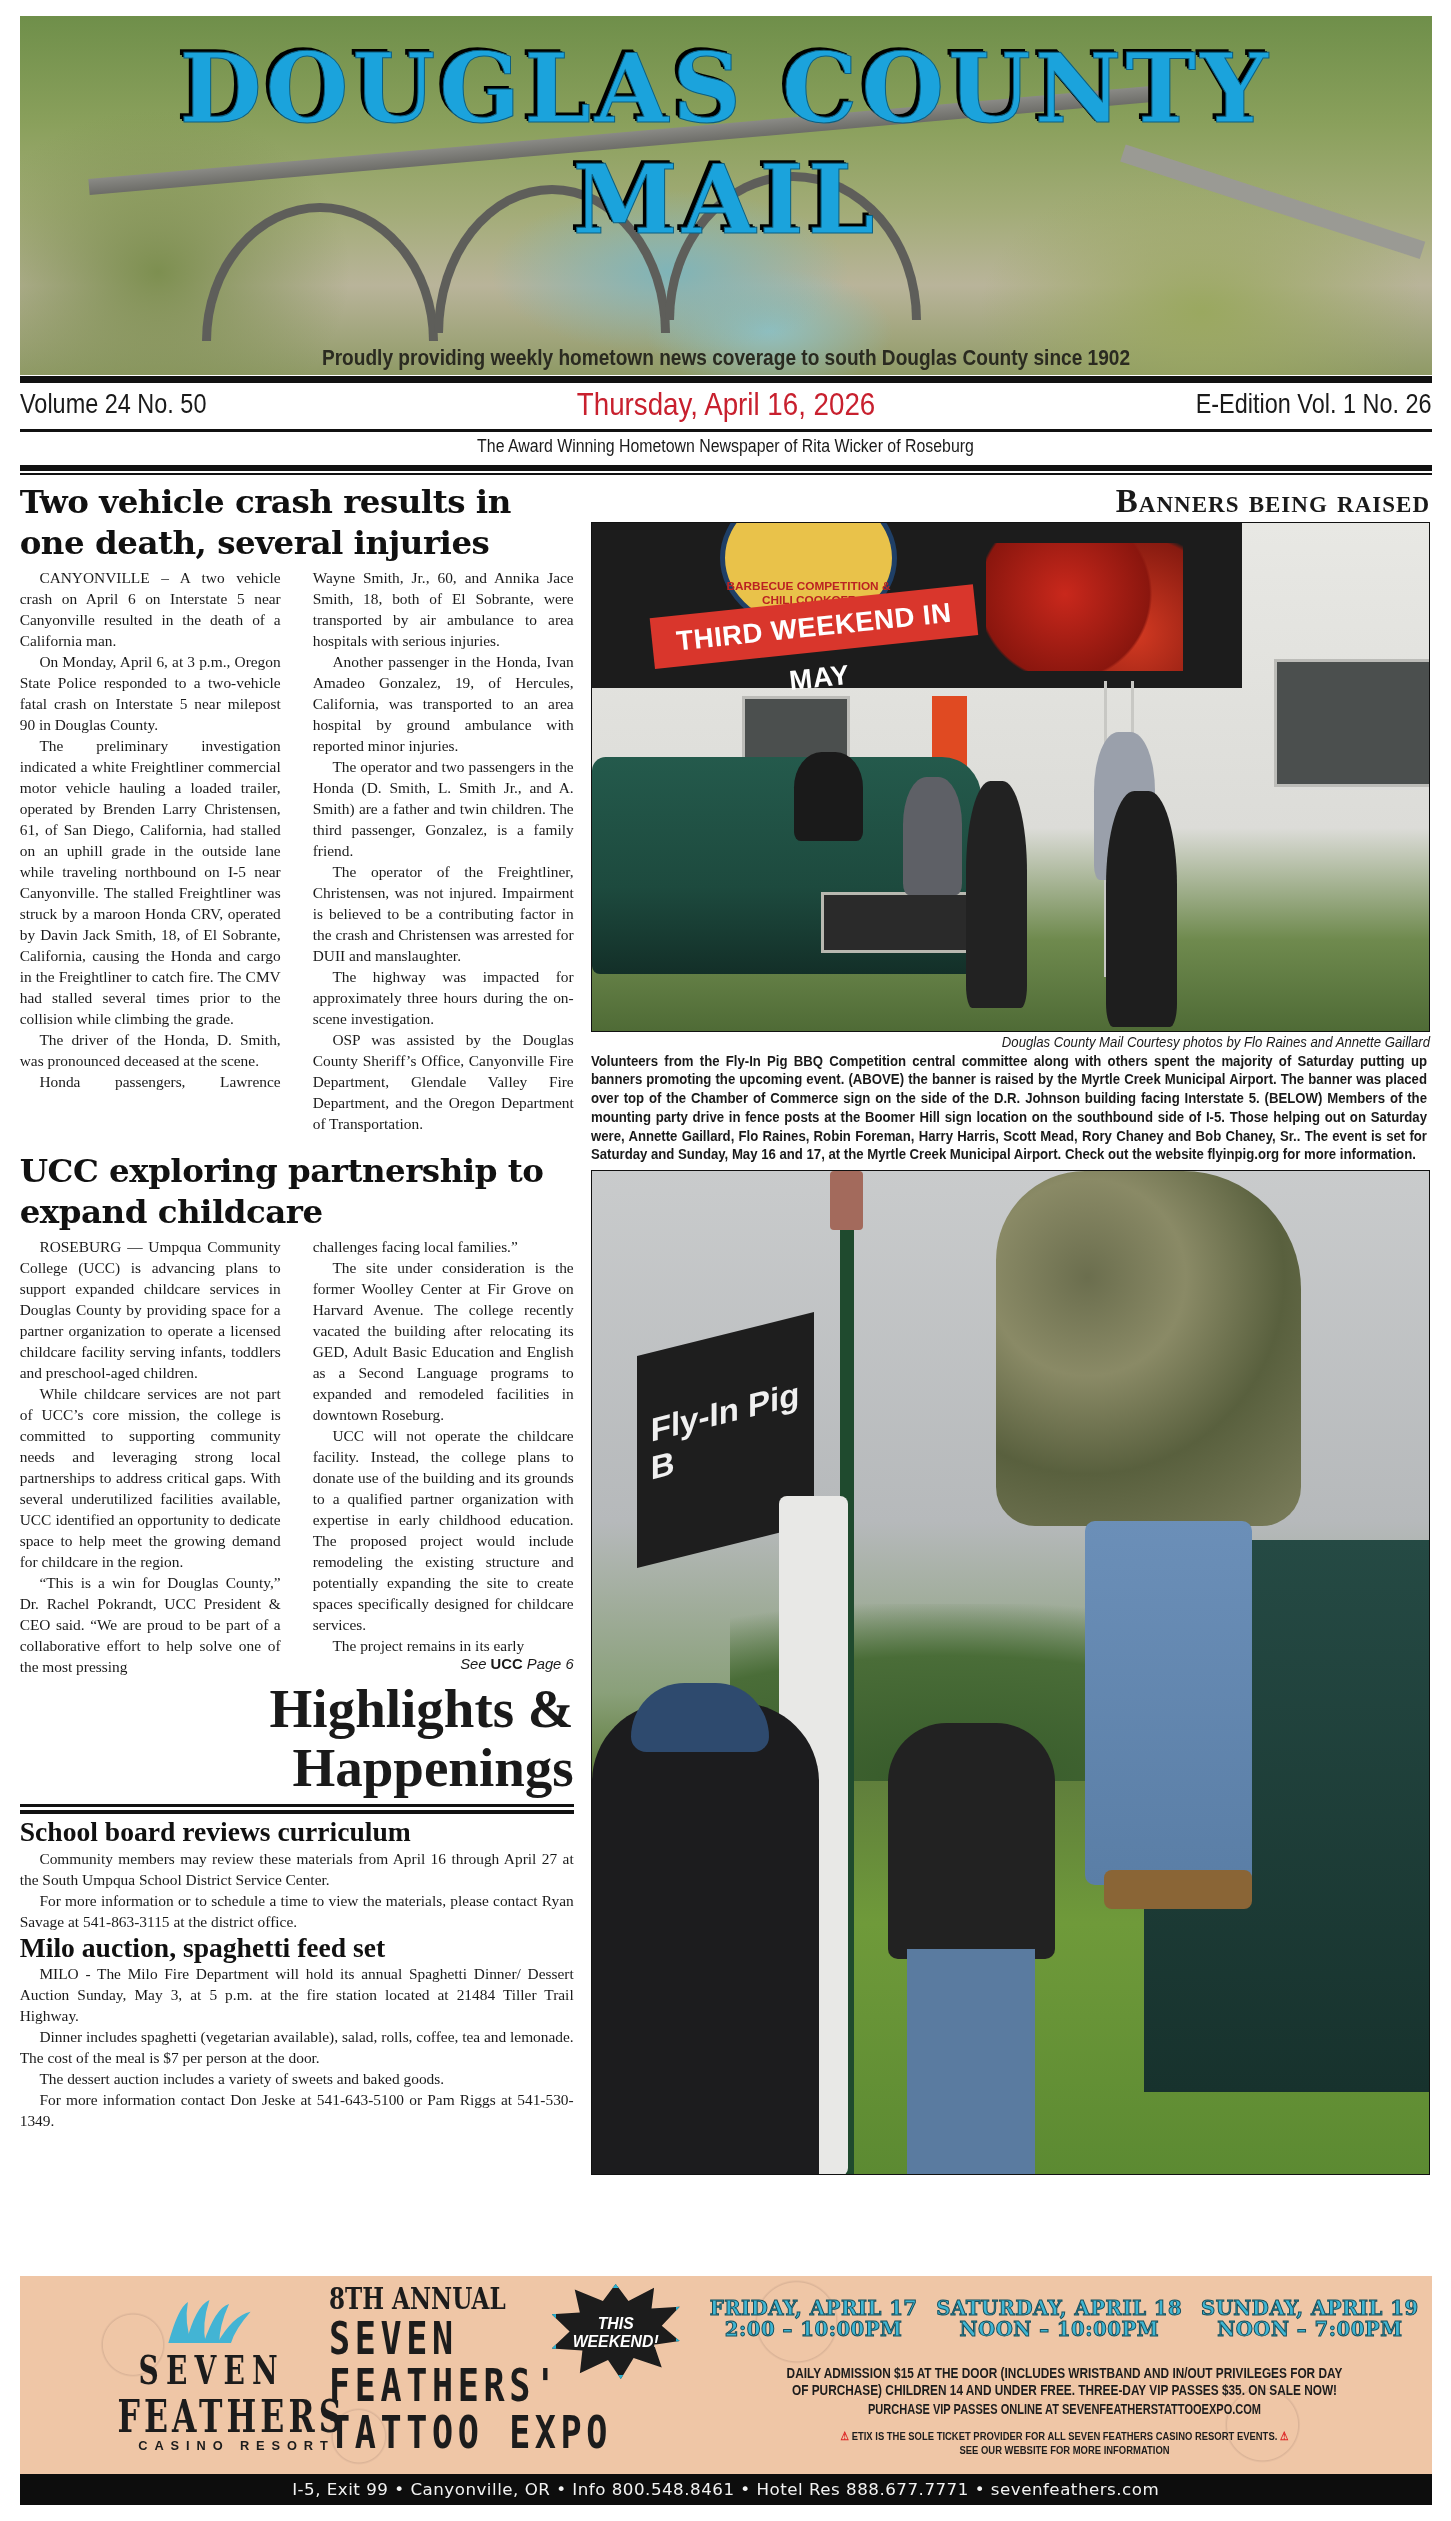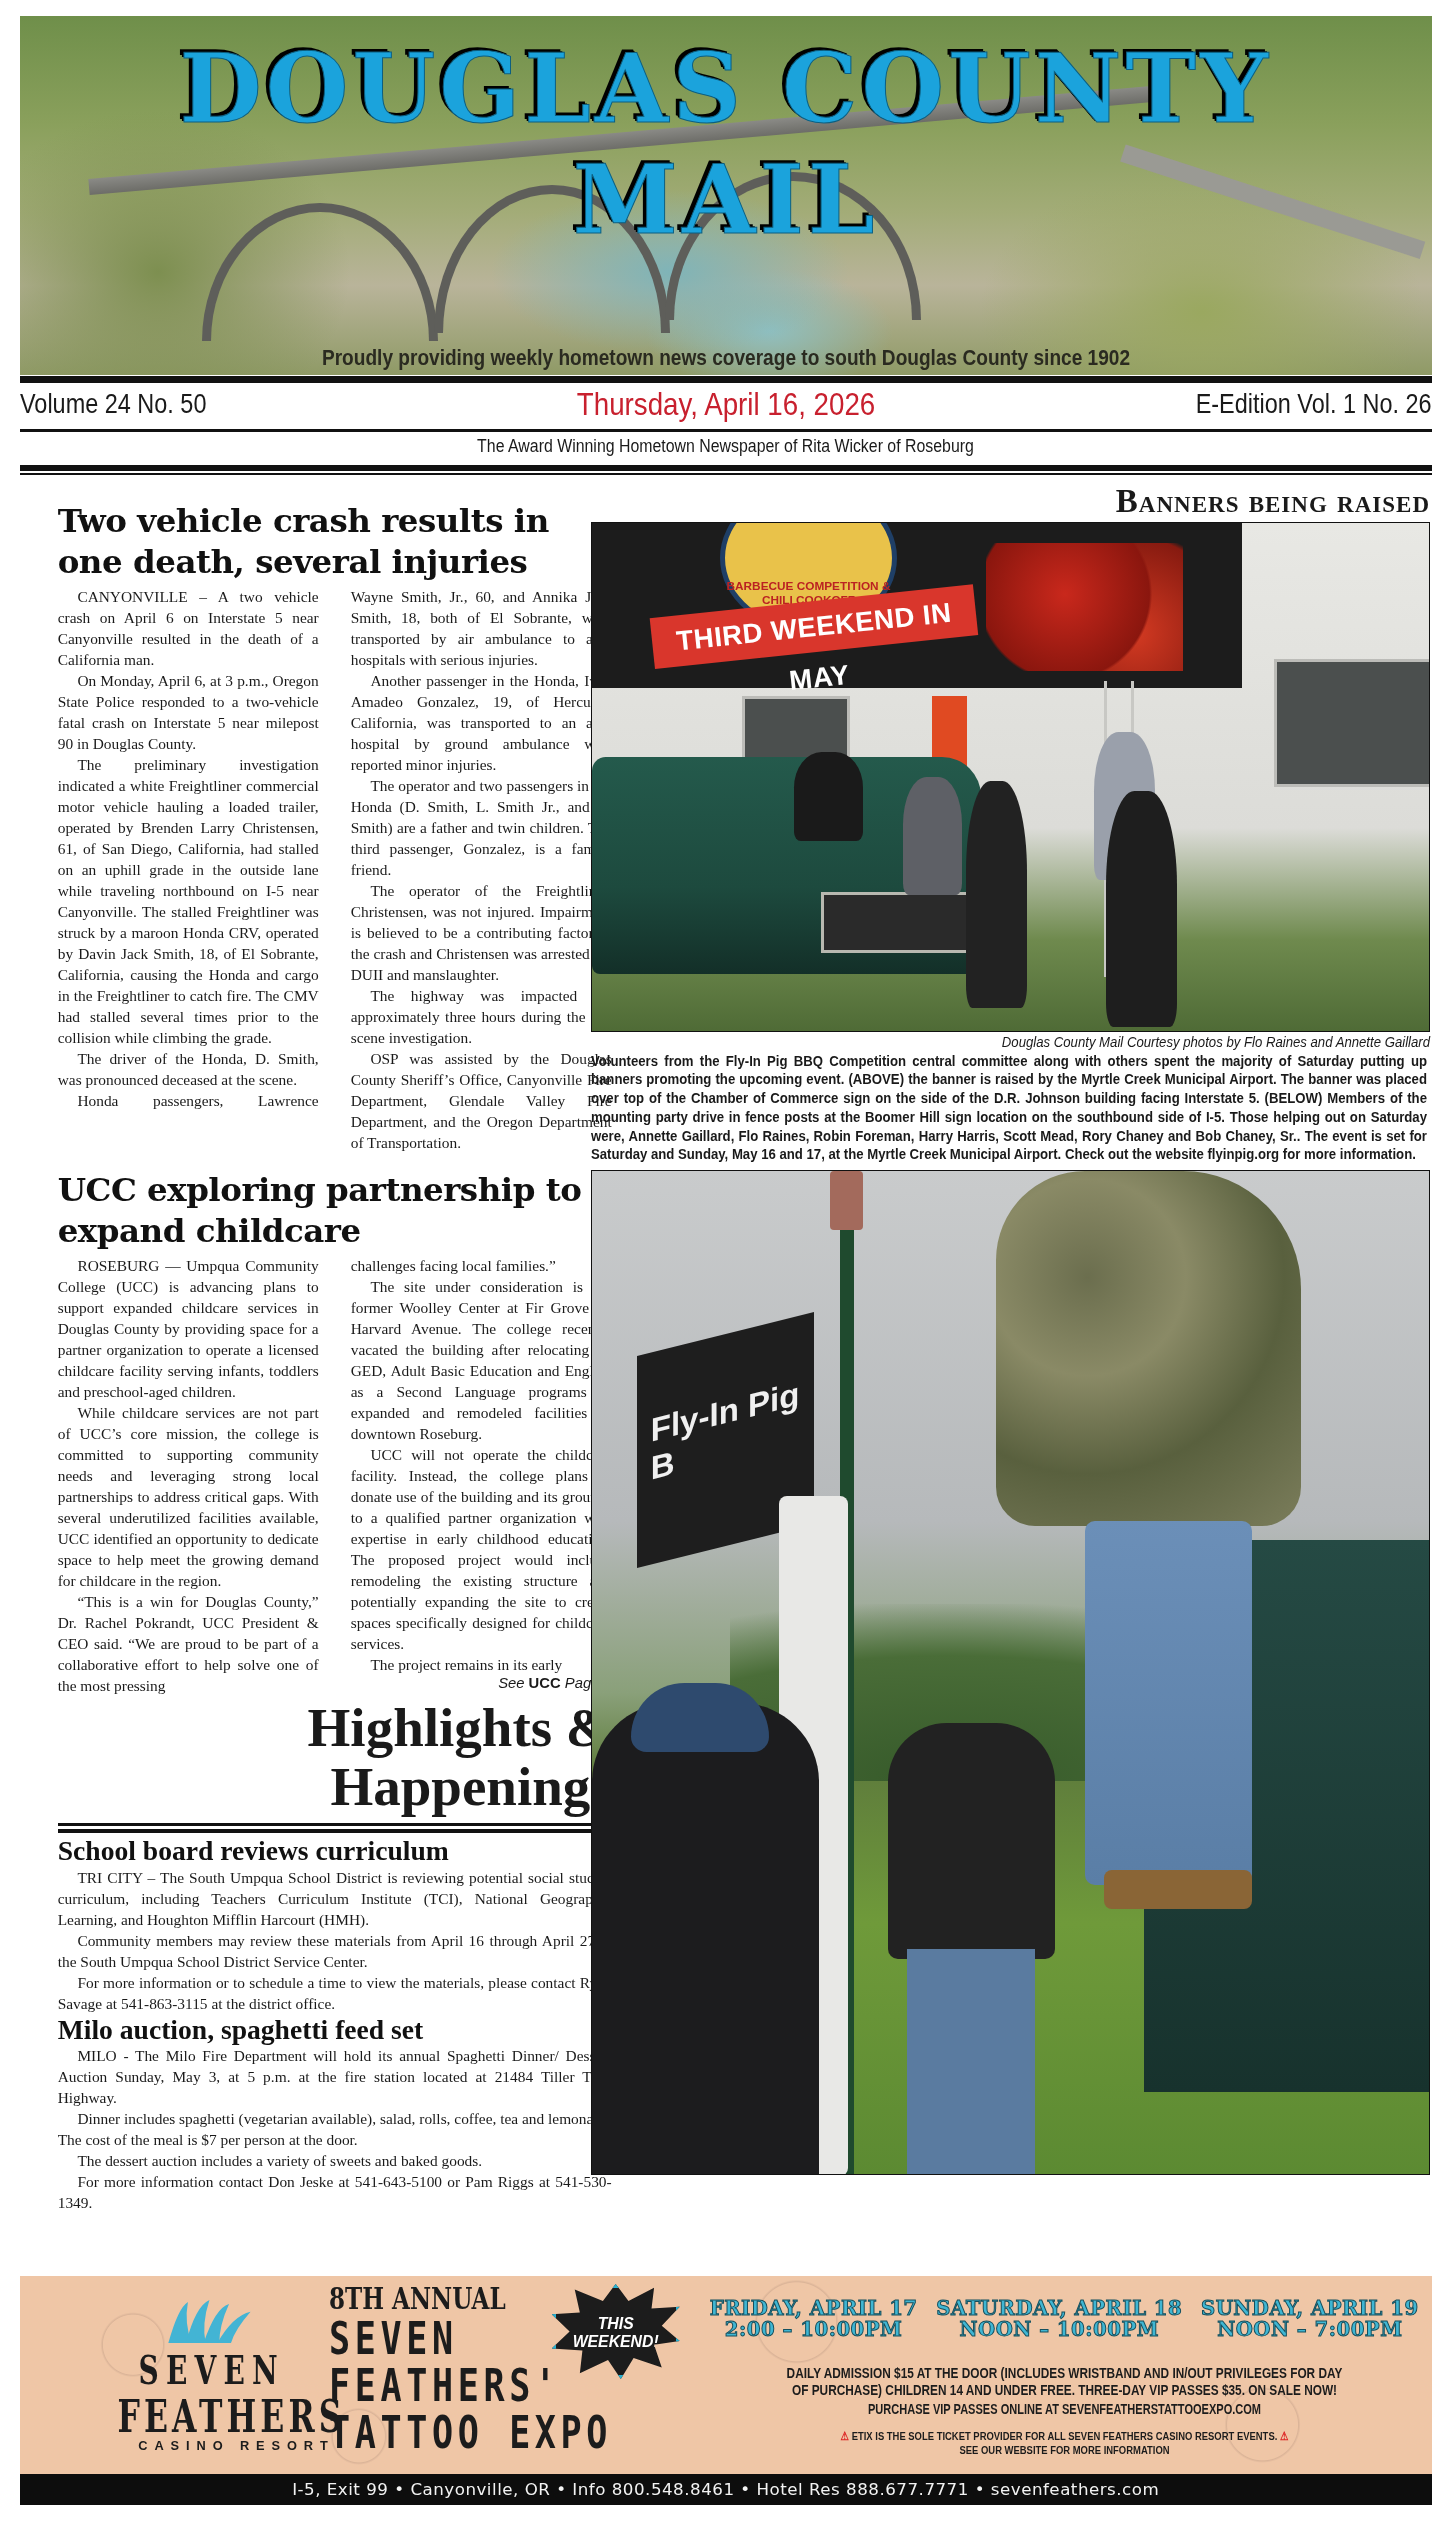--- a/index.html
+++ b/index.html
@@ -53,21 +53,21 @@
   }
   .info-left { position: absolute; left: 0; top: 0; font-size: 27.6px; transform: scaleX(0.85); transform-origin: left; }
   .info-center { position: absolute; left: 0; right: 0; top: -2px; text-align: center; font-size: 31.5px; color: #c8202e; transform: scaleX(0.88); }
   .info-right { position: absolute; right: 0; top: 0; font-size: 27.6px; transform: scaleX(0.85); transform-origin: right; }
   .sub-tagline {
     position: absolute; left: 0; right: 0; top: 435px; text-align: center;
     font-family: "Liberation Sans", sans-serif; font-size: 18.7px; transform: scaleX(0.85);
   }
 
   
-  .left-col { position: absolute; left: 19.7px; top: 500px; width: 554px; margin-left: 38px; }
+  .left-col { position: absolute; left: 19.7px; top: 481px; width: 554px; }
   .headline {
     font-family: "DejaVu Serif", serif; font-weight: bold; font-size: 32.5px;
     line-height: 41px; letter-spacing: -0.5px; color: #111;
   }
   .two-col { display: flex; gap: 32px; margin-top: 3.9px; }
   .col { width: 268px; font-size: 15.4px; line-height: 21px; text-align: justify; hyphens: auto; }
   .col p { text-indent: 19.7px; }
   .see-more {
     text-align: right; font-family: "Liberation Sans", sans-serif; font-style: italic;
     font-size: 14.8px; margin-top: -2px;
@@ -302,21 +302,20 @@
 
   <section>
     <div class="hh-title">
       <div>Highlights &amp;</div>
       <div>Happenings</div>
     </div>
     <div class="double-rule"></div>
 
     <div class="brief">
       <h3 class="brief-head">School board reviews curriculum</h3>
-      <p>TRI CITY – The South Umpqua School District is reviewing potential social studies curriculum, including Teachers Curriculum Institute (TCI), National Geographic Learning, and Houghton Mifflin Harcourt (HMH).</p>
       <p>Community members may review these materials from April 16 through April 27 at the South Umpqua School District Service Center.</p>
       <p>For more information or to schedule a time to view the materials, please contact Ryan Savage at 541-863-3115 at the district office.</p>
     </div>
     <div class="brief">
       <h3 class="brief-head">Milo auction, spaghetti feed set</h3>
       <p>MILO - The Milo Fire Department will hold its annual Spaghetti Dinner/ Dessert Auction Sunday, May 3, at 5 p.m. at the fire station located at 21484 Tiller Trail Highway.</p>
       <p>Dinner includes spaghetti (vegetarian available), salad, rolls, coffee, tea and lemonade. The cost of the meal is $7 per person at the door.</p>
       <p>The dessert auction includes a variety of sweets and baked goods.</p>
       <p>For more information contact Don Jeske at 541-643-5100 or Pam Riggs at 541-530-1349.</p>
     </div>

